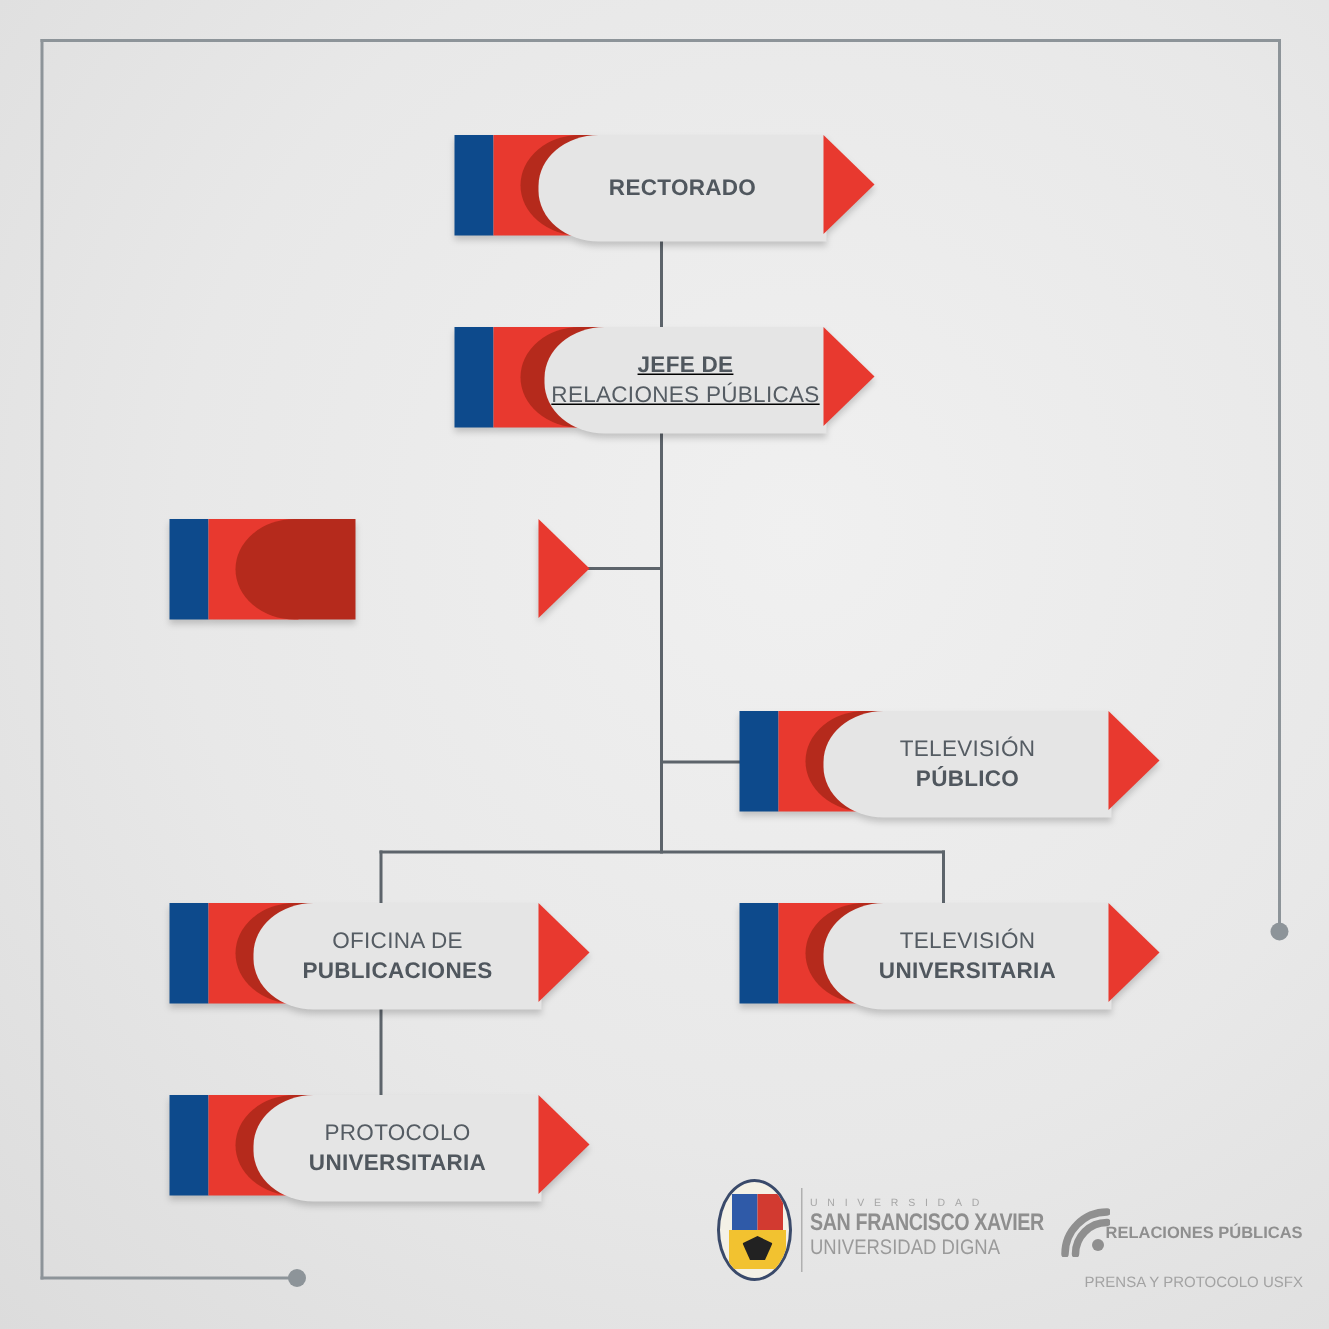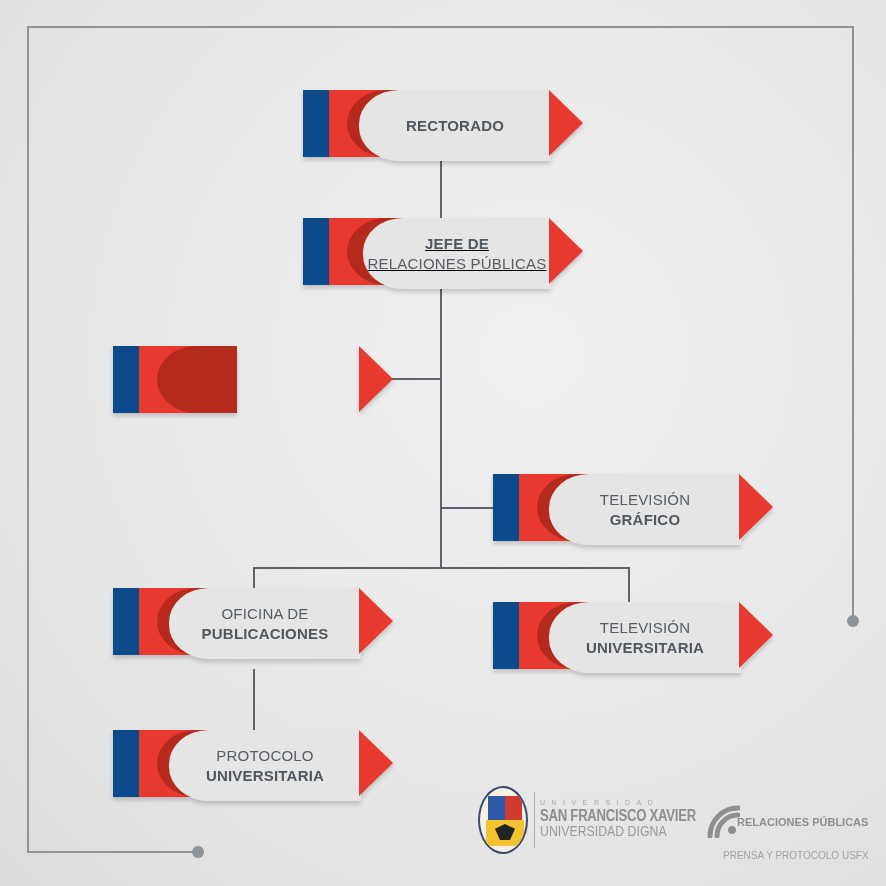--- a/index.html
+++ b/index.html
@@ -90,26 +90,26 @@
   <div class="crescent"></div>
   <div class="arrow"></div>
 </div>
 
 <div class="node" style="left:493px; top:474px;">
   <div class="blue"></div>
   <div class="red"></div>
   <div class="crescent"></div>
   <div class="card">
     <span class="t-light">TELEVISIÓN</span>
-    <span class="t-bold">GRÁFICO</span>
+    <span class="t-bold">PÚBLICO</span>
   </div>
   <div class="arrow"></div>
 </div>
 
-<div class="node" style="left:113px; top:588px;">
+<div class="node" style="left:113px; top:602px;">
   <div class="blue"></div>
   <div class="red"></div>
   <div class="crescent"></div>
   <div class="card">
     <span class="t-light">OFICINA DE</span>
     <span class="t-bold">PUBLICACIONES</span>
   </div>
   <div class="arrow"></div>
 </div>
 

